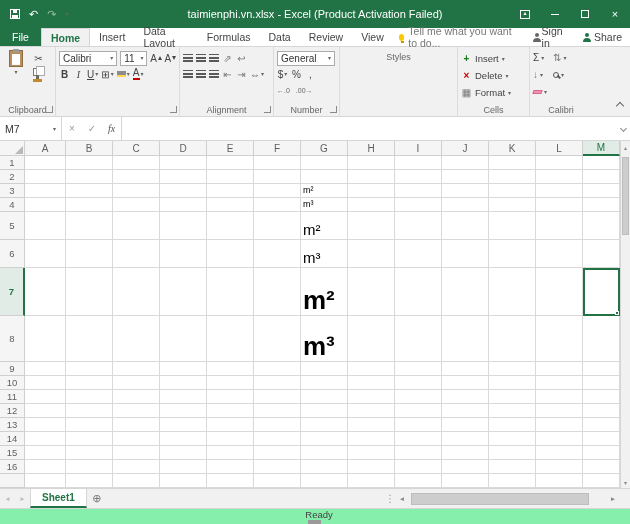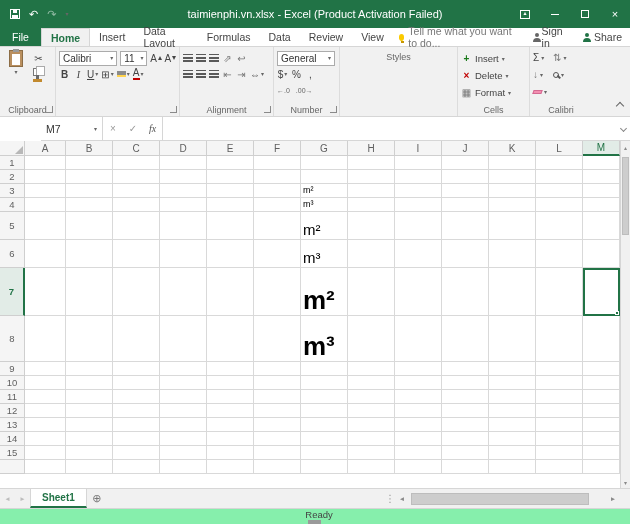--- a/index.html
+++ b/index.html
@@ -76,21 +76,21 @@
   .green { color:#1a7a1a; font-weight:bold; } .red { color:#c00000; font-weight:bold; }
   .gray-ic { color:#777; }
   .ed-wrap { display:flex; gap:6px; }
   .ed-col { display:flex; flex-direction:column; gap:2px; }
   .ed-row { display:flex; align-items:center; gap:2px; height:15px; font-size:10px; color:#444; }
   .icon-eraser { width:9px; height:4px; background:#f48fb1; transform:skewX(-20deg); display:inline-block; border:1px solid #d36a92; }
   .icon-search { width:6px; height:6px; border:1.5px solid #555; border-radius:50%; position:relative; display:inline-block; }
   .icon-search::after { content:""; position:absolute; width:4px; height:1.5px; background:#555; transform:rotate(45deg); right:-3px; bottom:-1px; }
   .collapse-chev { position:absolute; right:7px; bottom:7px; width:6px; height:6px; border-left:1.5px solid #666; border-top:1.5px solid #666; transform:rotate(45deg); }
   
-  .formulabar { height:24px; display:flex; align-items:stretch; border-bottom:1px solid var(--chrome_border); background:#fff;margin-left:41px; }
+  .formulabar { height:24px; display:flex; align-items:stretch; border-bottom:1px solid var(--chrome_border); background:#fff; }
   .namebox { width:62px; display:flex; align-items:center; justify-content:space-between; padding:0 5px; border-right:1px solid var(--chrome_border); font-size:10.5px; color:#333; }
   .fb-btn { width:20px; display:flex; align-items:center; justify-content:center; font-size:10px; color:#9a9a9a; }
   .fb-fx { color:#555; font-style:italic; font-family:"Liberation Serif",serif; border-right:1px solid var(--chrome_border); }
   .fb-input { flex:1; padding:0 4px; display:flex; align-items:center; font-size:11px; color:#000; }
   .fb-expand { width:14px; display:flex; align-items:center; justify-content:center; }
   .chev-dn { width:5px; height:5px; border-left:1.5px solid #888; border-top:1.5px solid #888; transform:rotate(225deg); display:inline-block; }
   
   .grid-area { height:347px; position:relative; background:#fff; }
   .col-headers { display:flex; height:15px; }
   .corner { width:25px; height:15px; background:var(--header_bg); border-right:1px solid var(--header_border); border-bottom:1px solid var(--header_border); position:relative; }
@@ -646,20 +646,36 @@
           <div class="cell" style="width: 47px;"></div>
           <div class="cell" style="width: 47px;"></div>
           <div class="cell" style="width: 47px;"></div>
           <div class="cell" style="width: 47px;"></div>
           <div class="cell" style="width: 47px;"></div>
           <div class="cell" style="width: 47px;"></div>
           <div class="cell" style="width: 47px;"></div>
           <div class="cell" style="width: 47px;"></div>
           <div class="cell" style="width: 37px;"></div>
         </div>
+        <div class="grow" style="height: 14px;">
+          <div class="row-h">16</div>
+          <div class="cell" style="width: 41px;"></div>
+          <div class="cell" style="width: 47px;"></div>
+          <div class="cell" style="width: 47px;"></div>
+          <div class="cell" style="width: 47px;"></div>
+          <div class="cell" style="width: 47px;"></div>
+          <div class="cell" style="width: 47px;"></div>
+          <div class="cell" style="width: 47px;"></div>
+          <div class="cell" style="width: 47px;"></div>
+          <div class="cell" style="width: 47px;"></div>
+          <div class="cell" style="width: 47px;"></div>
+          <div class="cell" style="width: 47px;"></div>
+          <div class="cell" style="width: 47px;"></div>
+          <div class="cell" style="width: 37px;"></div>
+        </div>
         <div class="grow" style="height: 14px; overflow: hidden;">
           <div class="row-h"></div>
           <div class="cell" style="width: 41px;"></div>
           <div class="cell" style="width: 47px;"></div>
           <div class="cell" style="width: 47px;"></div>
           <div class="cell" style="width: 47px;"></div>
           <div class="cell" style="width: 47px;"></div>
           <div class="cell" style="width: 47px;"></div>
           <div class="cell" style="width: 47px;"></div>
           <div class="cell" style="width: 47px;"></div>

